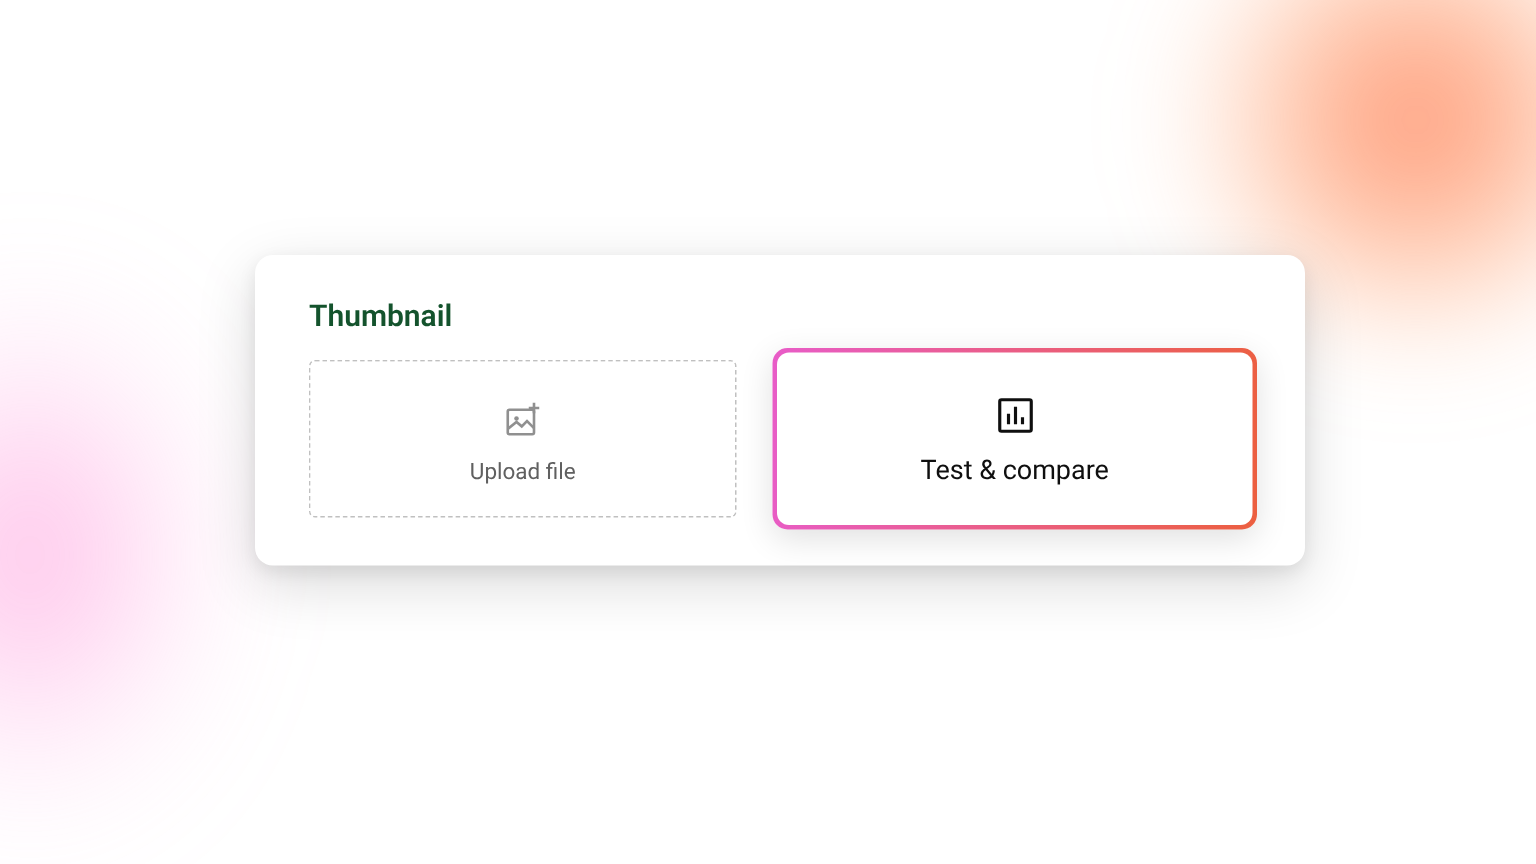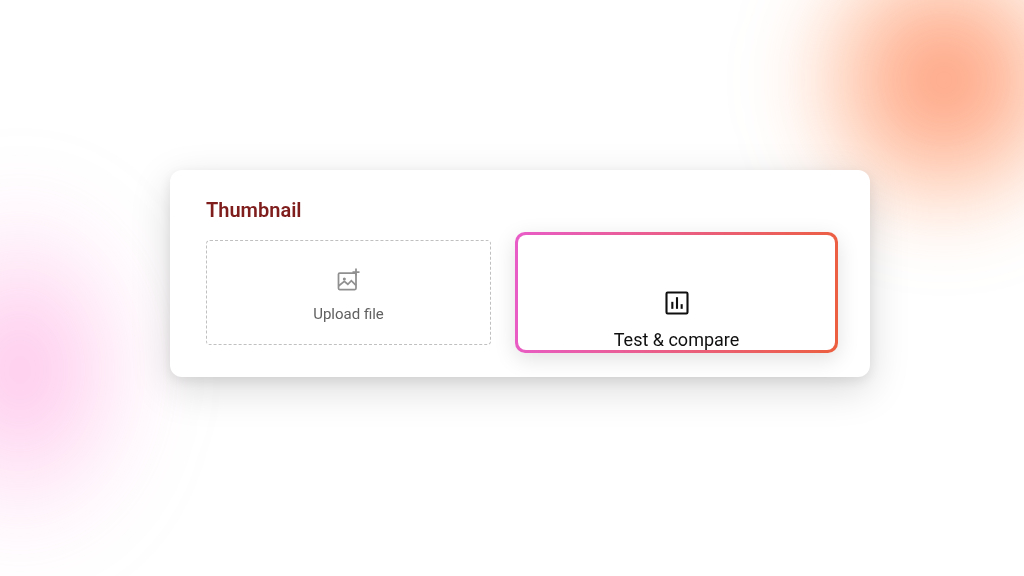--- a/index.html
+++ b/index.html
@@ -47,21 +47,21 @@
       background: #fff;
       border-radius: 12px;
       padding: 28px 32px 32px 36px;
       box-shadow: 0 12px 40px rgba(0, 0, 0, 0.15), 0 4px 12px rgba(0, 0, 0, 0.08);
       z-index: 1;
     }
 
     .card-title {
       font-size: 20px;
       font-weight: 600;
-      color: #7f1d1d;
+      color: #14532d;
       margin-bottom: 18px;
     }
 
     .options-row {
       display: flex;
       gap: 24px;
       align-items: stretch;
     }
 
     .option-box {
@@ -100,21 +100,21 @@
     }
 
     .option-highlighted-inner {
       background: #fff;
       border-radius: 8px;
       width: 100%;
       height: 100%;
       display: flex;
       flex-direction: column;
       align-items: center;
-      justify-content: flex-end;
+      justify-content: center;
       gap: 10px;
     }
 
     .option-highlighted .option-label {
       color: #0f0f0f;
       font-size: 18px;
       font-weight: 400;
     }
 
     .icon-wrap {

